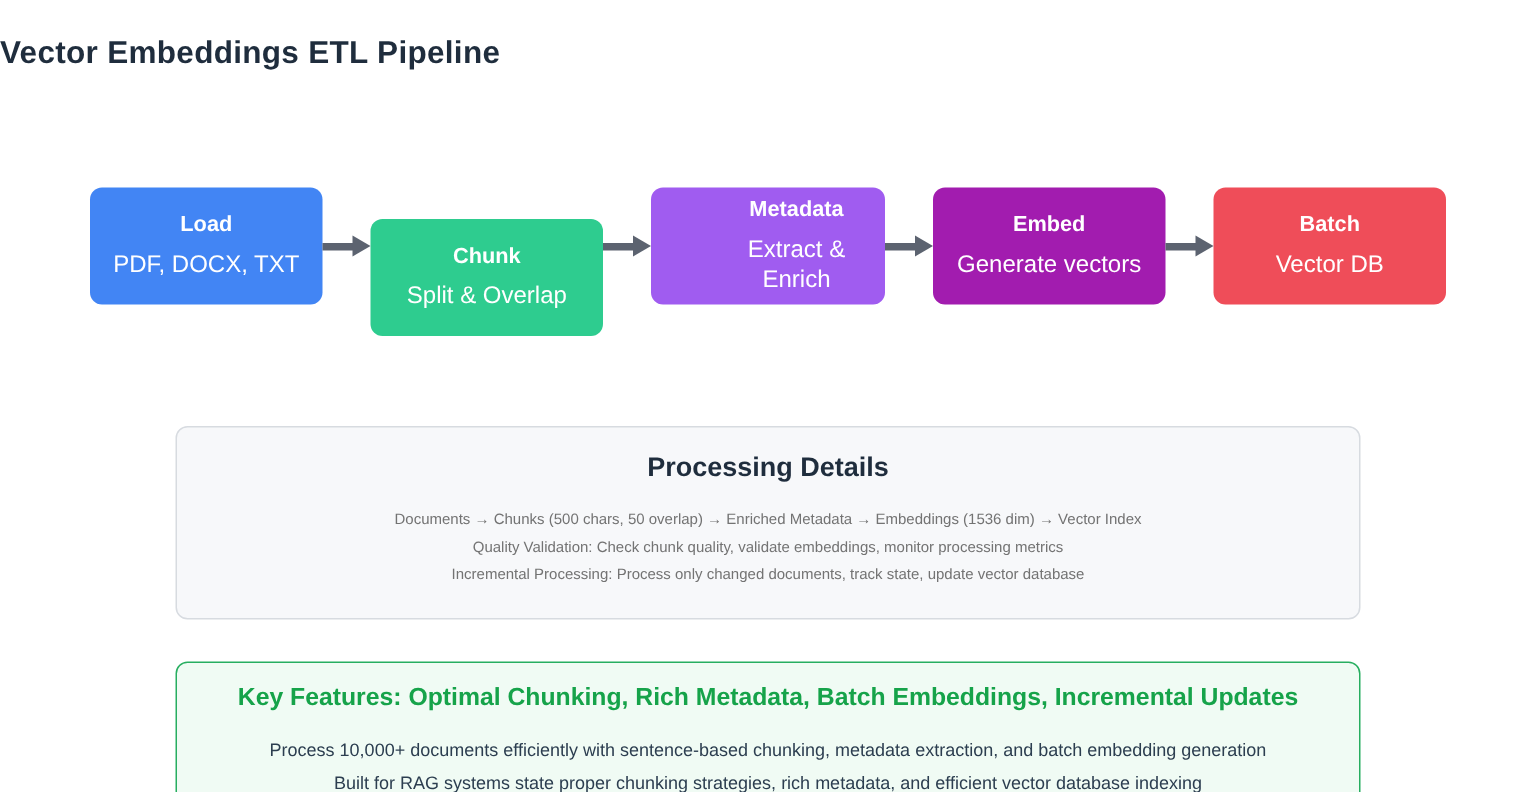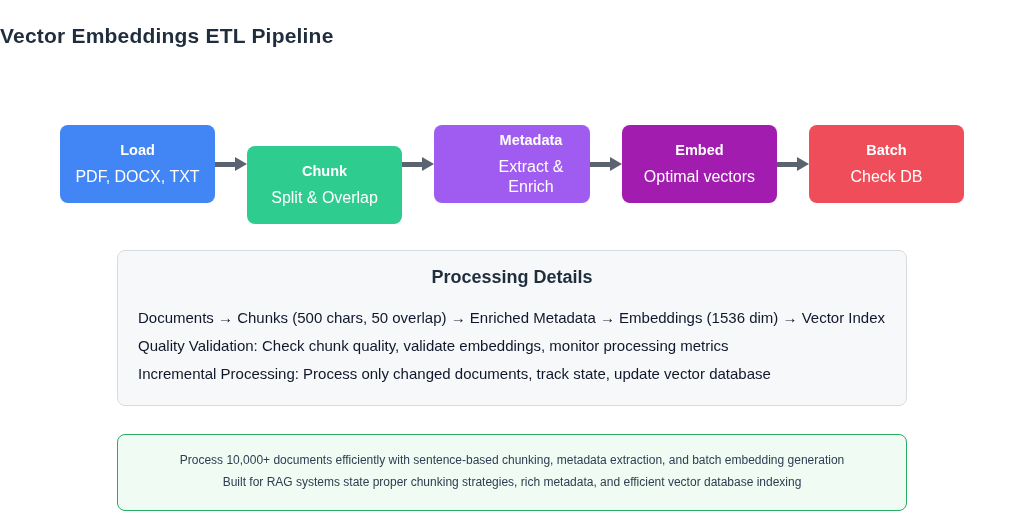--- a/index.html
+++ b/index.html
@@ -79,39 +79,39 @@
     top: 1px;
     width: 0;
     height: 0;
     border-top: 7px solid transparent;
     border-bottom: 7px solid transparent;
     border-left: 12px solid #5c6370;
   }
 
   
   .details {
-    margin: 26px auto 0 auto;
+    margin: 60px auto 0 auto;
     width: 790px;
     box-sizing: border-box;
     border: 1px solid #d7dbe0;
     border-radius: 8px;
     background: #f7f8fa;
     padding: 16px 20px 18px 20px;
   }
   .details-title {
     text-align: center;
     font-size: 18px;
     font-weight: bold;
     color: #1f2d3d;
     margin-bottom: 16px;
   }
   .details-line {
-    text-align: left;
-    font-size: 15px;
-    color: #0f172a;
+    text-align: center;
+    font-size: 10px;
+    color: #737373;
     line-height: 1.85;
   }
 
   
   .features {
     margin: 28px auto 0 auto;
     width: 790px;
     box-sizing: border-box;
     border: 1.5px solid #27ae60;
     border-radius: 8px;
@@ -166,40 +166,41 @@
       <div class="stage-sub">Extract &amp; Enrich</div>
     </div>
 
     <div class="arrow">
       <div class="shaft" style="background: rgb(92, 99, 112);"></div>
         <div class="head" style="border-left-color: rgb(92, 99, 112);"></div>
     </div>
 
     <div class="stage" style="background: #a21caf;">
       <div class="stage-title">Embed</div>
-      <div class="stage-sub">Optimal vectors</div>
+      <div class="stage-sub">Generate vectors</div>
     </div>
 
     <div class="arrow">
       <div class="shaft" style="background: rgb(92, 99, 112);"></div>
         <div class="head" style="border-left-color: rgb(92, 99, 112);"></div>
     </div>
 
     <div class="stage" style="background: rgb(239, 77, 89);">
       <div class="stage-title">Batch</div>
-      <div class="stage-sub">Check DB</div>
+      <div class="stage-sub">Vector DB</div>
     </div>
 
   </div>
 
   <div class="details">
     <div class="details-title">Processing Details</div>
     <div class="details-line">Documents → Chunks (500 chars, 50 overlap) → Enriched Metadata → Embeddings (1536 dim) → Vector Index</div>
     <div class="details-line">Quality Validation: Check chunk quality, validate embeddings, monitor processing metrics</div>
     <div class="details-line">Incremental Processing: Process only changed documents, track state, update vector database</div>
   </div>
 
   <div class="features">
+    <div class="features-title" style="color: rgb(22, 163, 74);">Key Features: Optimal Chunking, Rich Metadata, Batch Embeddings, Incremental Updates</div>
     <div class="features-line">Process 10,000+ documents efficiently with sentence-based chunking, metadata extraction, and batch embedding generation</div>
     <div class="features-line">Built for RAG systems state proper chunking strategies, rich metadata, and efficient vector database indexing</div>
   </div>
 
 </div>
 
 </body></html>

